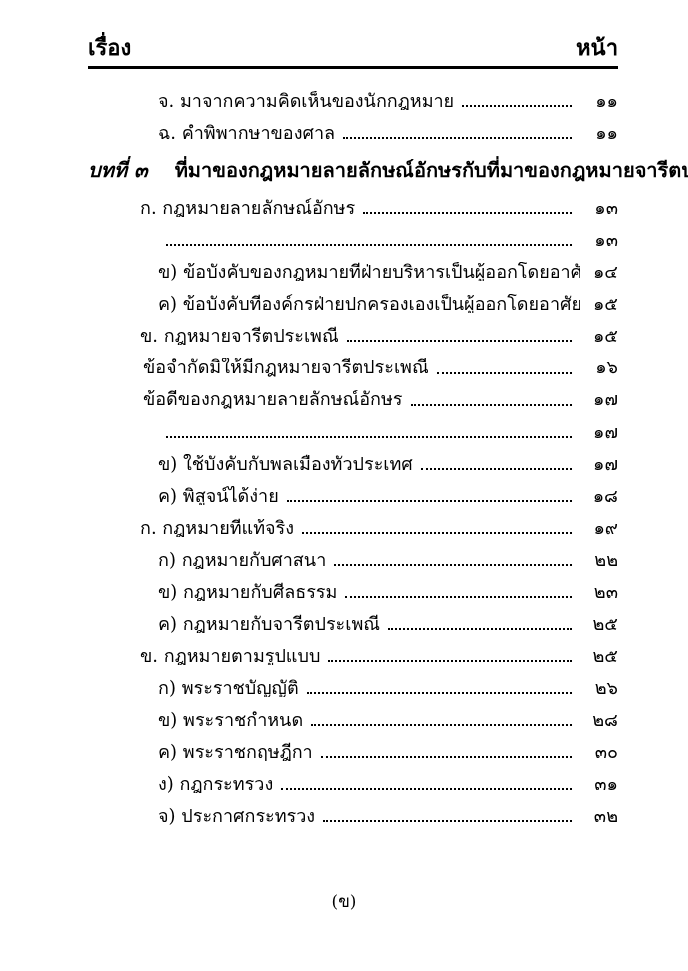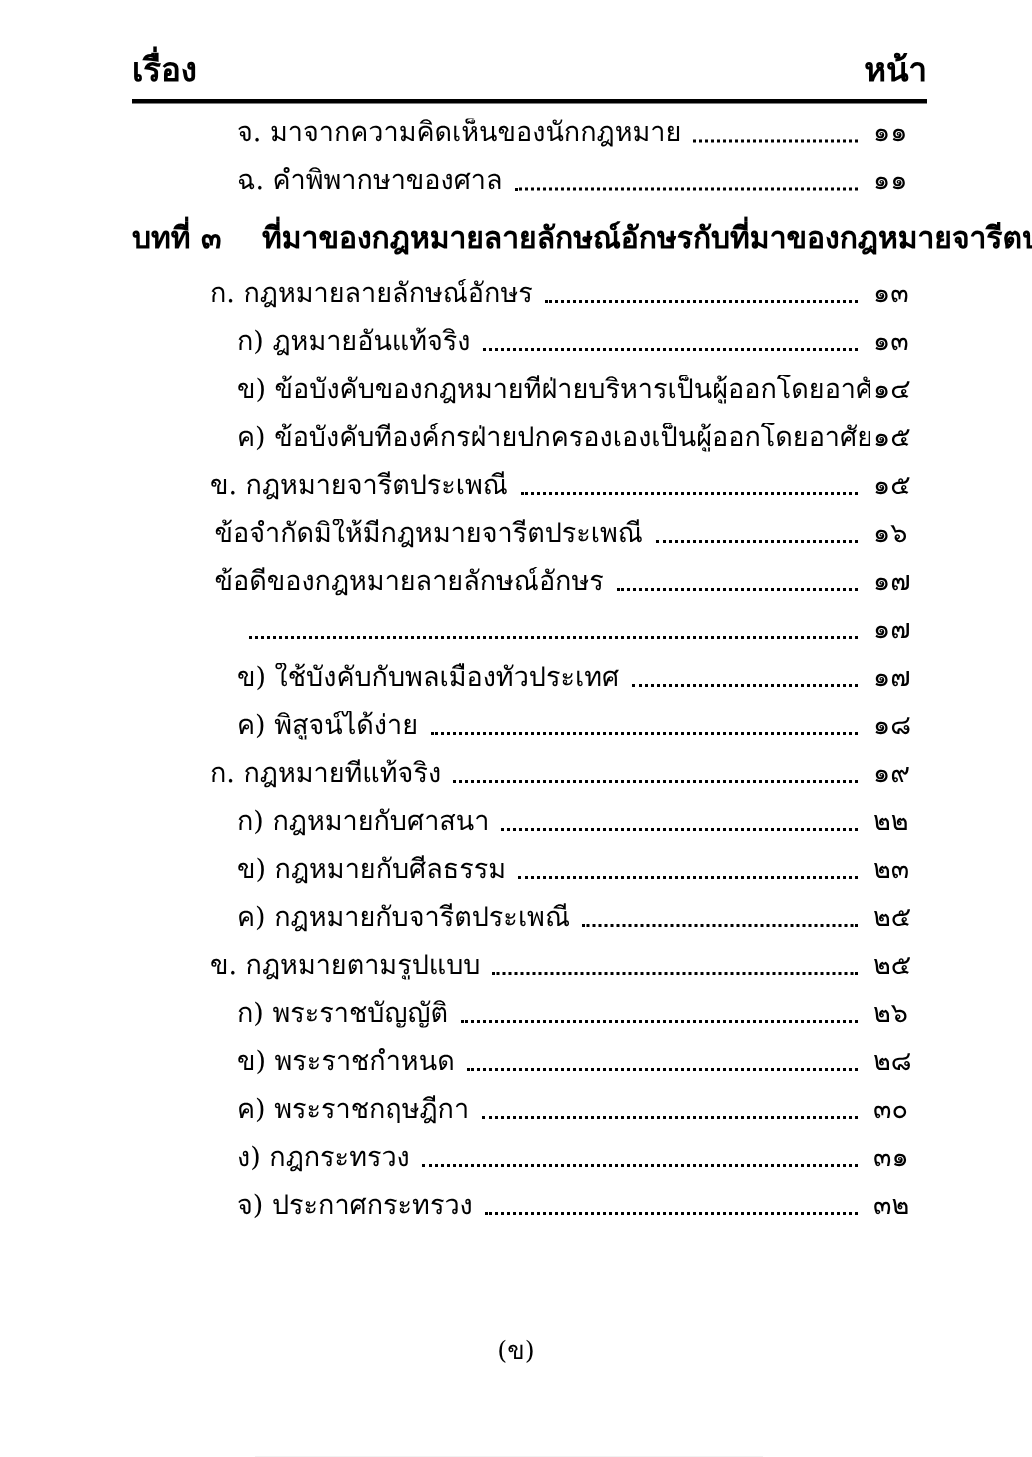--- a/index.html
+++ b/index.html
@@ -8,40 +8,40 @@
     margin:0 auto;color:#000;
     font-family:"DejaVu Serif","Liberation Serif",serif;
     overflow:hidden;
   }
   .header{
     margin:0 70px 0 88px;padding-top:34px;padding-bottom:6px;
     display:flex;justify-content:space-between;align-items:flex-end;
     border-bottom:3px solid #000;
     font-size:22px;font-weight:bold;line-height:26px;
   }
-  .toc{margin:10px 70px 0 88px;}
+  .toc{margin:22px 70px 0 88px;}
   .toc-row{
     display:flex;align-items:flex-end;margin-bottom:13px;
     font-size:18px;line-height:19px;white-space:nowrap;
   }
   .toc-row .label{flex:0 1 auto;min-width:0;overflow:hidden;}
   .toc-row .leader{
     flex:1 1 0;min-width:0;margin:0 10px 3px 8px;
     border-bottom:2px dotted #000;height:1px;
   }
   .toc-row .leader.no-dots{border-bottom:none;margin:0 0 0 2px;}
-  .toc-row .pagenum{flex:0 0 36px;text-align:left;}
+  .toc-row .pagenum{flex:0 0 36px;text-align:right;}
   .lvl-item{padding-left:52px;}
   .lvl-sub{padding-left:70px;}
   .lvl-note{padding-left:55px;font-family:Liberation Serif, serif;}
   .chapter{
     margin:16px 0 15px 0;font-size:20px;line-height:25px;font-weight:bold;
     white-space:nowrap;
   }
-  .chapter .chap-no{margin-right:20px;}
+  .chapter .chap-no{margin-right:20px;font-style:italic;}
   .footer{
     position:absolute;top:891px;left:0;width:100%;
     text-align:center;font-size:17px;line-height:20px;
   }
 </style>
 </head>
 <body>
 
 <div class="page">
 
@@ -68,21 +68,20 @@
     <span class="chap-title">ที่มาของกฎหมายลายลักษณ์อักษรกับที่มาของกฎหมายจารีตประเพณี</span>
   </div>
 
   <div class="toc-row lvl-item">
     <span class="label">ก. กฎหมายลายลักษณ์อักษร</span>
     <span class="leader"></span>
     <span class="pagenum">๑๓</span>
   </div>
 
   <div class="toc-row lvl-sub">
-    <span class="label">ก) ฎหมายอันแท้จริง</span>
     <span class="leader"></span>
     <span class="pagenum">๑๓</span>
   </div>
 
   <div class="toc-row lvl-sub">
     <span class="label">ข) ข้อบังคับของกฎหมายที่ฝ่ายบริหารเป็นผู้ออกโดยอาศัยอำนาจแห่งกฎหมาย</span>
     <span class="leader no-dots"></span>
     <span class="pagenum">๑๔</span>
   </div>
 

